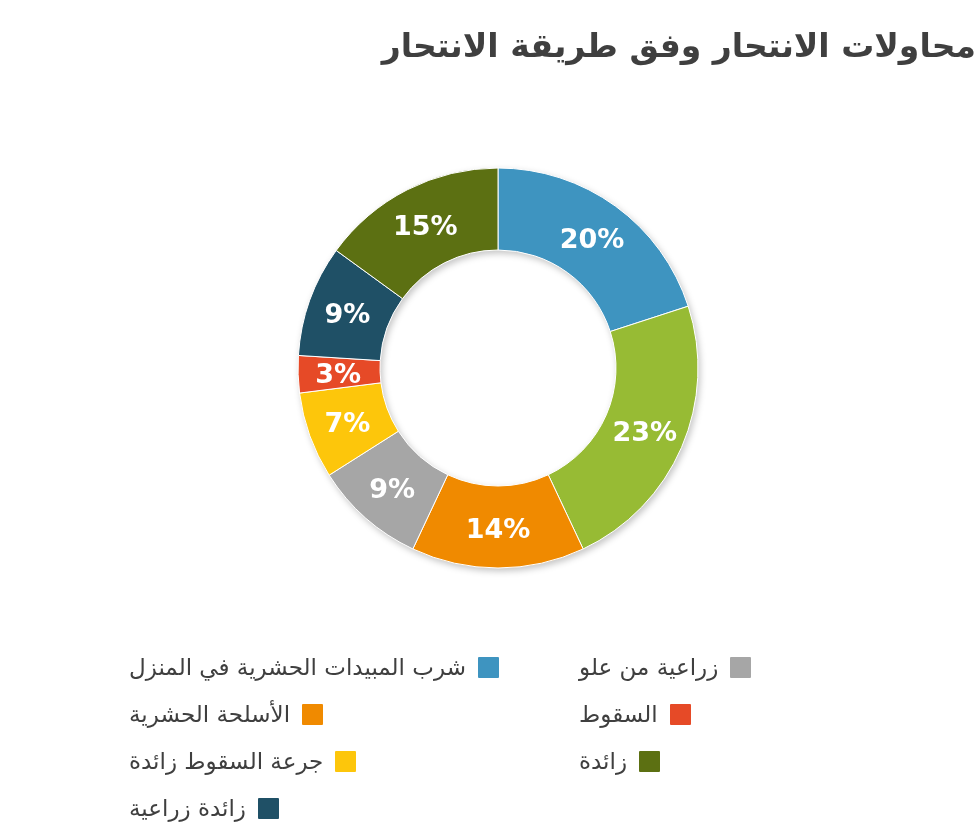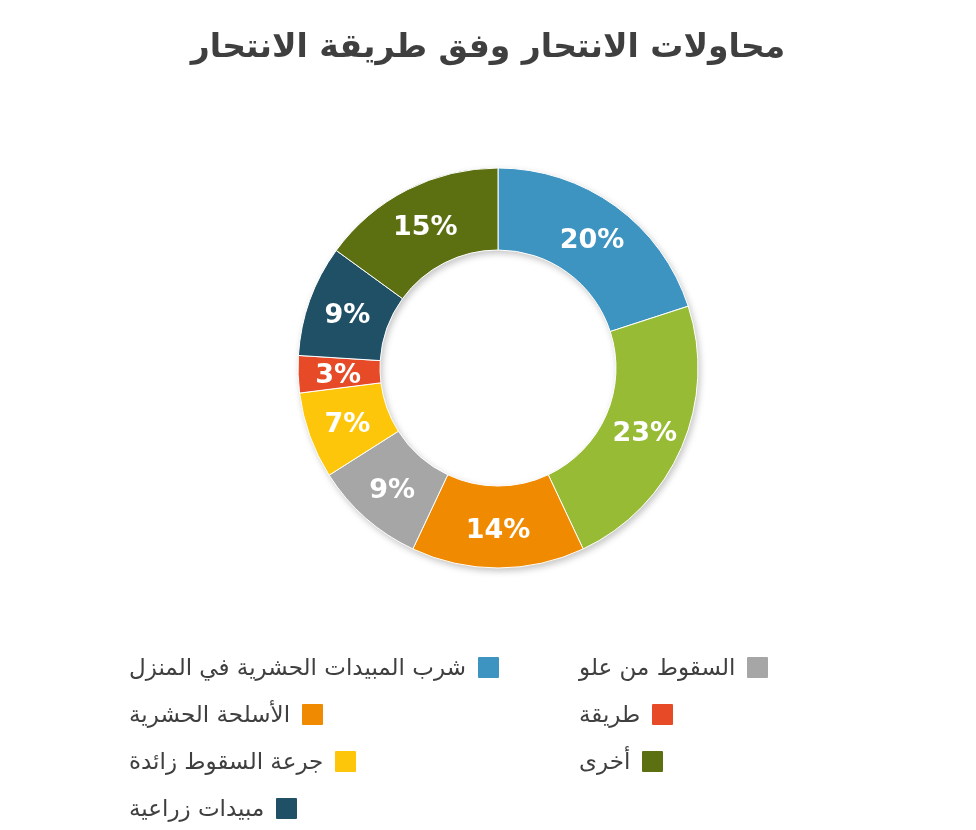--- a/index.html
+++ b/index.html
@@ -19,21 +19,20 @@
     position: relative;
     width: 976px;
     height: 830px;
     box-sizing: border-box;
   }
   .chart-title {
     position: absolute;
     top: 26px;
     left: 0;
     width: 976px;
-    text-align: center;
     font-size: 33px;
     font-weight: bold;
     color: #3f3f3f;
     direction: rtl;
     letter-spacing: 0px;
   }
   .donut-wrap {
     position: absolute;
     left: 238px;
     top: 108px;
@@ -136,33 +135,33 @@
       <div class="legend-item">
         <span class="legend-swatch" style="background:#f08a00"></span>
         <span class="legend-label">الأسلحة الحشرية</span>
       </div>
       <div class="legend-item">
         <span class="legend-swatch" style="background:#fdc60b"></span>
         <span class="legend-label">جرعة السقوط زائدة</span>
       </div>
       <div class="legend-item">
         <span class="legend-swatch" style="background:#1f5066"></span>
-        <span class="legend-label">مبيدات زراعية</span>
+        <span class="legend-label">زائدة زراعية</span>
       </div>
     </div>
 
     <div class="legend-col col-left">
       <div class="legend-item">
         <span class="legend-swatch" style="background:#a6a6a6"></span>
-        <span class="legend-label">السقوط من علو</span>
+        <span class="legend-label">زراعية من علو</span>
       </div>
       <div class="legend-item">
         <span class="legend-swatch" style="background:#e64a27"></span>
-        <span class="legend-label">طريقة</span>
+        <span class="legend-label">السقوط</span>
       </div>
       <div class="legend-item">
         <span class="legend-swatch" style="background:#5c7012"></span>
-        <span class="legend-label">أخرى</span>
+        <span class="legend-label">زائدة</span>
       </div>
     </div>
 
   </div>
 </div>
 
 </body></html>

